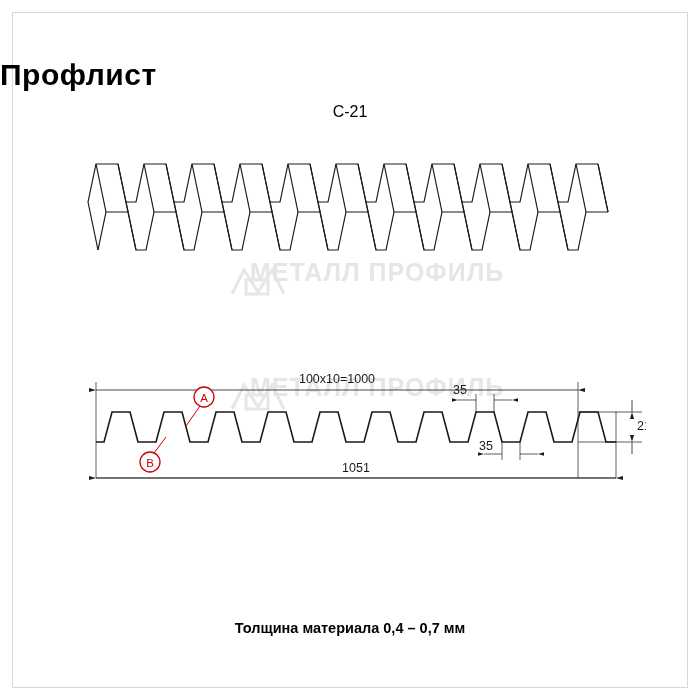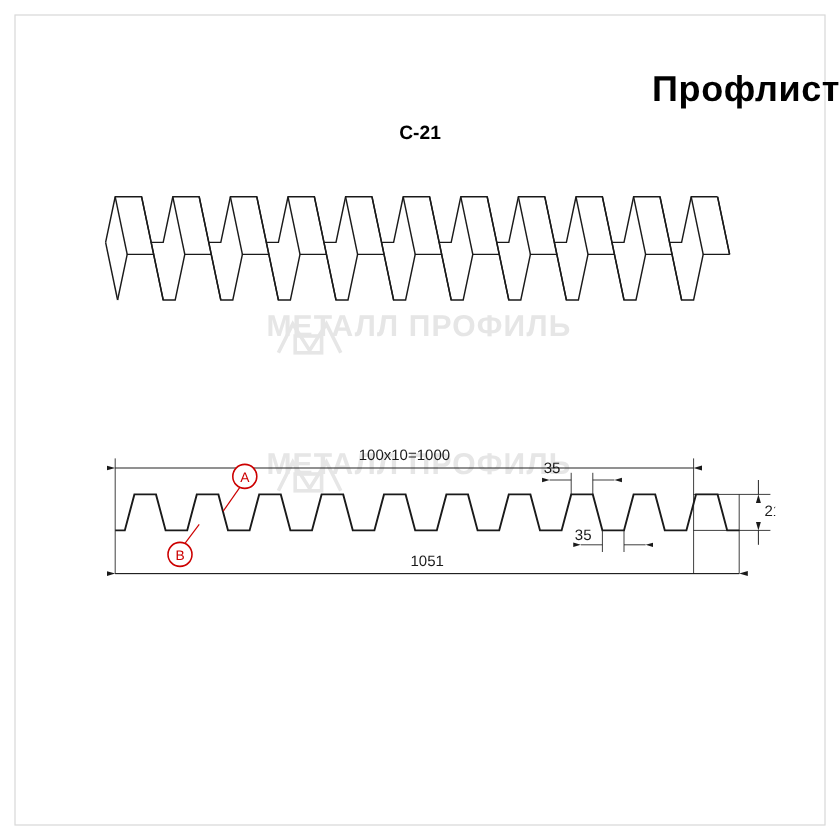--- a/index.html
+++ b/index.html
@@ -27,33 +27,33 @@
     width: 676px;
     height: 676px;
     border: 1px solid #d8d8d8;
     box-sizing: border-box;
   }
   .title {
     position: absolute;
     top: 58px;
     left: 0;
     width: 700px;
-    text-align: right;
+    text-align: left;
     font-size: 30px;
     font-weight: bold;
     letter-spacing: 0.5px;
   }
   .subtitle {
     position: absolute;
     top: 103px;
     left: 0;
     width: 700px;
     text-align: center;
     font-size: 16px;
-    font-weight: bold;
+    font-weight: normal;
   }
   .footer-note {
     position: absolute;
     top: 620px;
     left: 0;
     width: 700px;
     text-align: center;
     font-size: 14.5px;
     font-weight: bold;
   }
@@ -71,20 +71,21 @@
     width: 560px;
     height: 150px;
   }
   .wm {
     position: absolute;
     pointer-events: none;
     color: #e6e6e6;
     font-weight: bold;
     white-space: nowrap;
     user-select: none;
+    margin-left: 28px;
   }
   .wm1 {
     left: 222px;
     top: 258px;
     font-size: 25px;
     letter-spacing: 1px;
   }
   .wm2 {
     left: 222px;
     top: 373px;
@@ -267,14 +268,15 @@
       </g>
 
       <g>
         <circle cx="64" cy="112" r="10" fill="#ffffff" stroke="#cc0000" stroke-width="1.3"></circle>
         <text x="64" y="116.5" font-size="11.5" text-anchor="middle" fill="#cc0000">B</text>
         <line x1="68" y1="103" x2="80" y2="87" stroke="#cc0000" stroke-width="1"></line>
       </g>
     </svg>
   </div>
 
+  <div class="footer-note">Толщина материала 0,4 – 0,7 мм</div>
 
 </div>
 
 </body></html>

